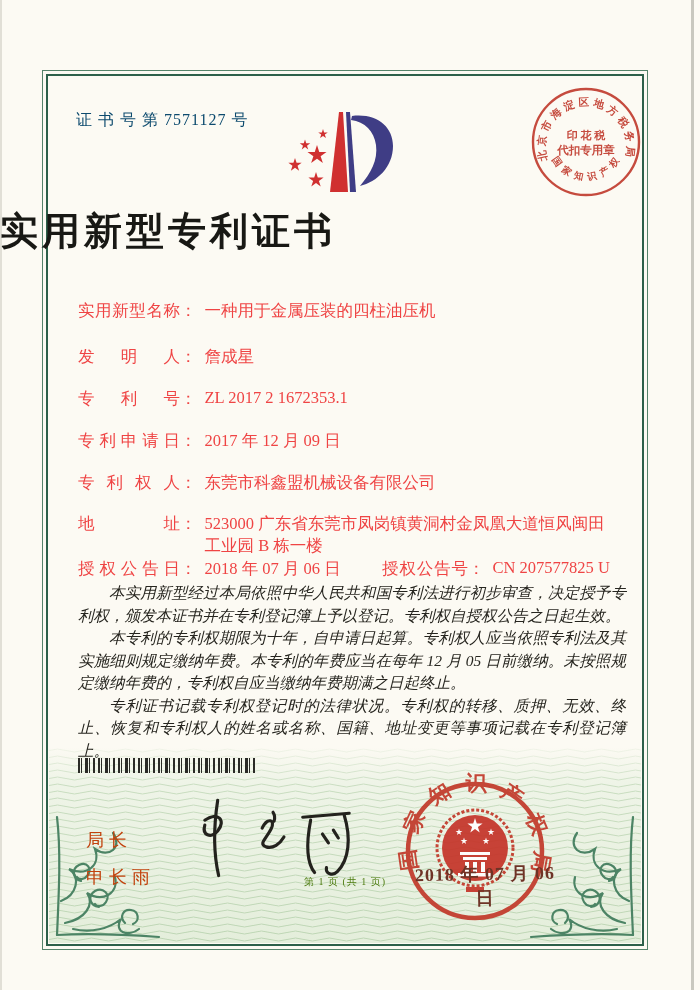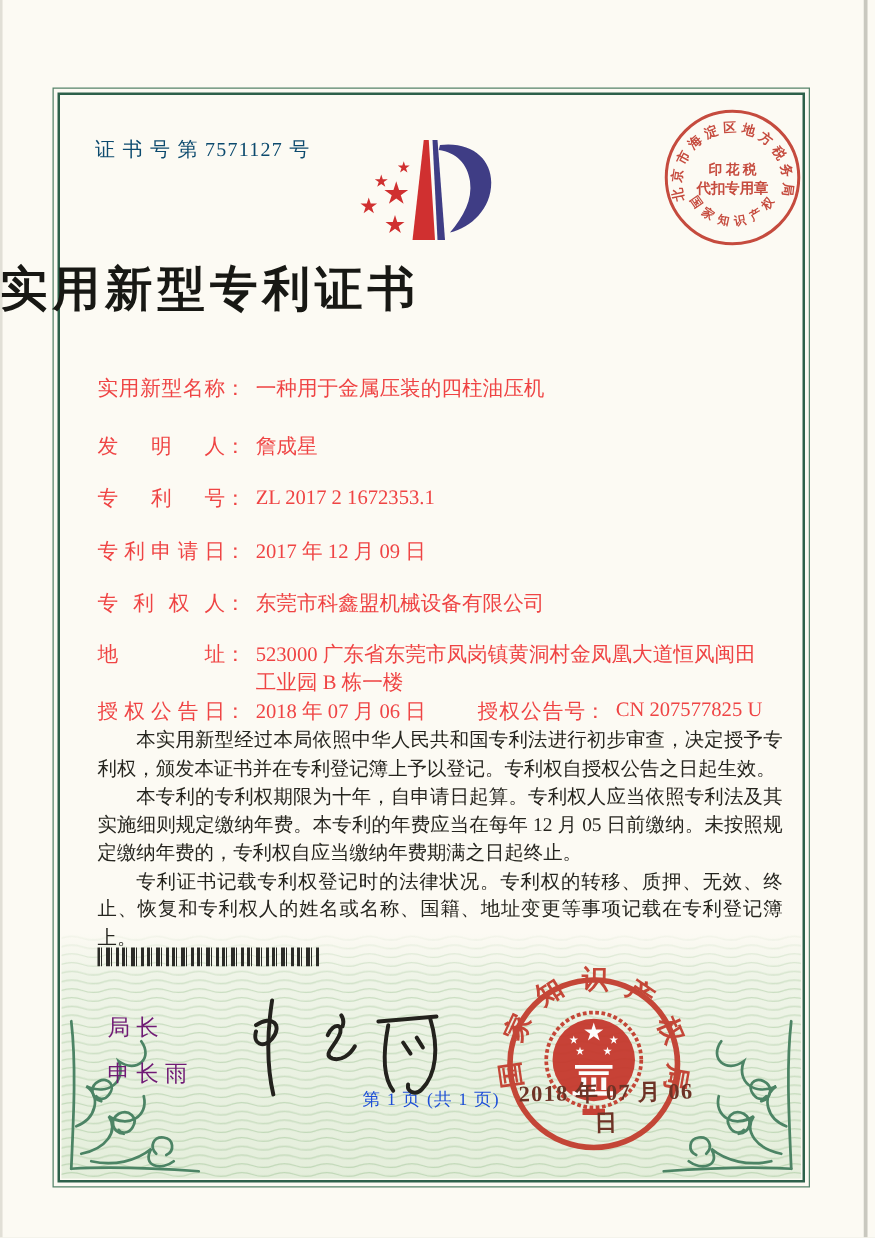--- a/index.html
+++ b/index.html
@@ -21,33 +21,33 @@
 
   .title{position:absolute;left:0;right:0;top:206px;text-align:left;font-size:38px;font-weight:600;letter-spacing:4px;color:#181814;}
 
   .frow{position:absolute;left:78px;font-size:16.5px;color:#ef4444;white-space:nowrap;}
   .flabel{display:inline-block;width:102px;text-align:justify;text-align-last:justify;vertical-align:top;}
   .fcolon{display:inline-block;vertical-align:top;}
   .fvalue{display:inline-block;margin-left:8px;vertical-align:top;white-space:pre-line;max-width:450px;}
   .pair2{position:absolute;left:294px;top:0;}
   .pair2 .flabel{width:86px;margin-left:10px;}
 
-  .paras{position:absolute;left:78px;top:582px;width:548px;font-size:15.5px;line-height:22.5px;color:#26251f;text-align:justify;}
+  .paras{position:absolute;left:78px;top:582px;width:548px;font-size:15.5px;line-height:22.5px;color:#26251f;text-align:justify;font-style:italic;}
   .paras p{margin:0;text-indent:2em;}
 
   .barcode{position:absolute;left:78px;top:758px;width:178px;height:15px;
     background:repeating-linear-gradient(90deg,#2b2b27 0 2px,transparent 2px 3px,#2b2b27 3px 4px,transparent 4px 7px,#2b2b27 7px 10px,transparent 10px 11px,#2b2b27 11px 12px,transparent 12px 15px,#2b2b27 15px 17px,transparent 17px 20px);}
 
-  .director{position:absolute;left:86px;top:810px;font-size:18px;color:#701a75;}
+  .director{position:absolute;left:86px;top:828px;font-size:18px;color:#c2410c;}
   .director .line{margin-bottom:13px;letter-spacing:5px;}
   .signature{position:absolute;left:188px;top:786px;}
   .seal{position:absolute;left:390px;top:766px;opacity:.93;}
   .seal-date{position:absolute;left:412px;top:862px;width:146px;text-align:center;font-size:18px;font-weight:600;color:#6e3326;letter-spacing:1px;transform:rotate(-1deg);}
 
-  .footer{position:absolute;left:0;right:0;bottom:60px;text-align:center;font-size:14px;color:#1d4ed8;letter-spacing:1px;}
+  .footer{position:absolute;left:0;right:0;bottom:60px;text-align:center;font-size:10px;color:#4d7c0f;letter-spacing:1px;}
 
   .corner-ornament{position:absolute;bottom:8px;}
   .corner-left{left:8px;}
   .corner-right{right:8px;transform:scaleX(-1);}
 </style>
 </head>
 <body>
 
 <div class="page">
 

